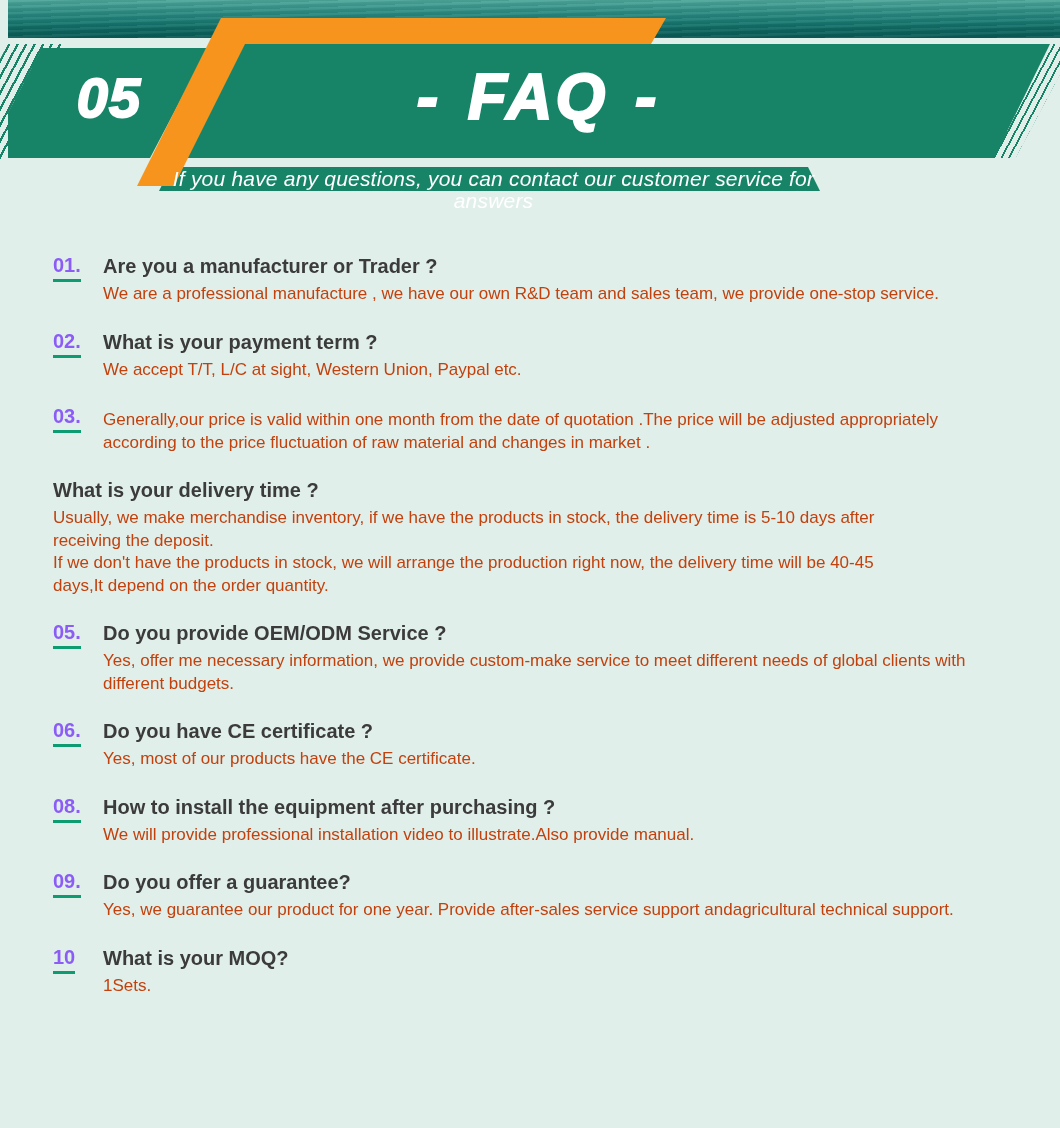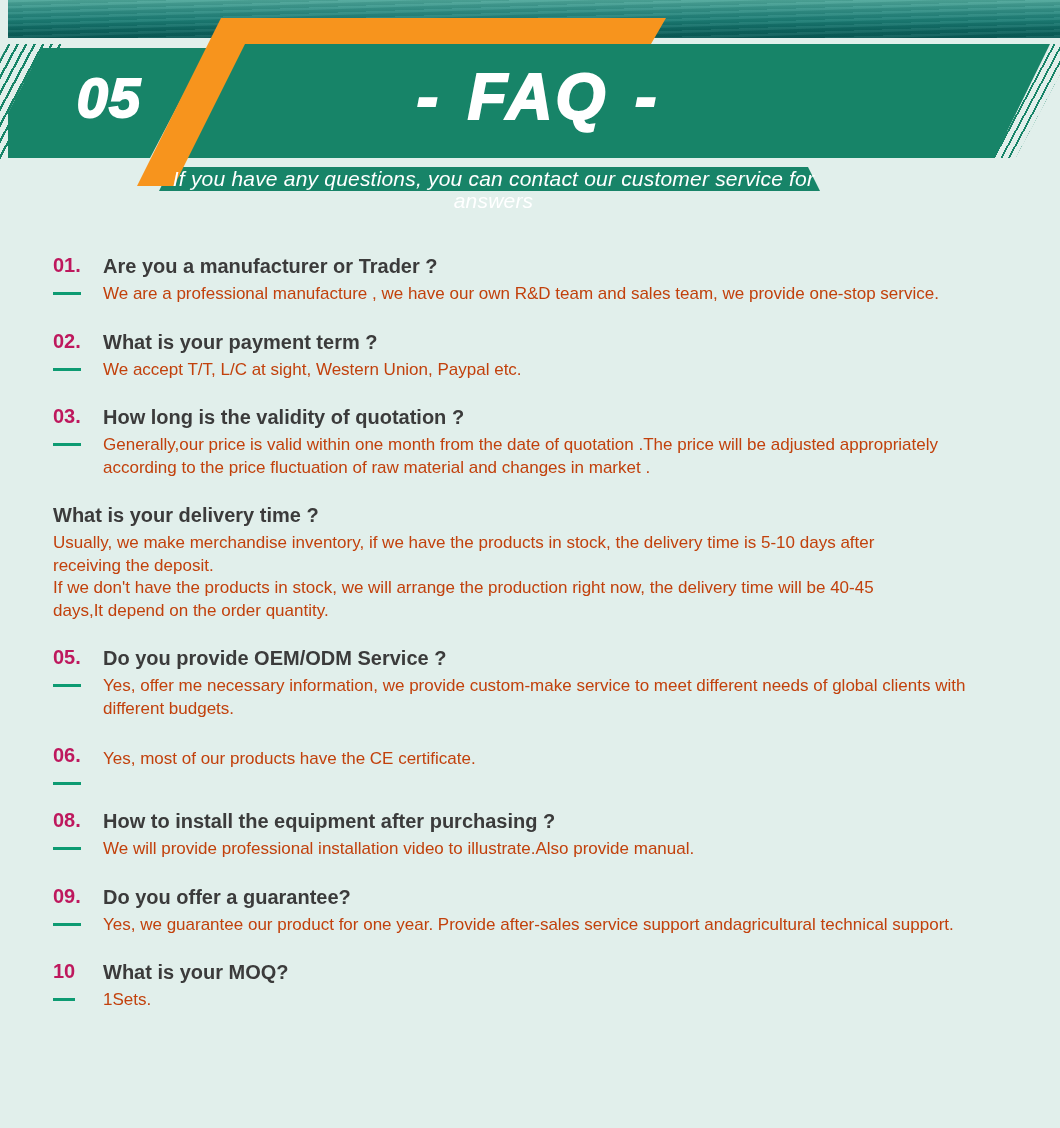--- a/index.html
+++ b/index.html
@@ -34,22 +34,22 @@
   .faq-title{position:absolute;left:0;top:60px;width:1060px;z-index:4;
     text-align:center;color:#fff;font-style:italic;font-weight:bold;font-size:64px;line-height:74px;
     -webkit-text-stroke:2.2px #fff;letter-spacing:3px;word-spacing:6px;}
   .sub-text{position:absolute;left:163px;top:168px;width:645px;z-index:4;
     text-align:center;color:#fff;font-style:italic;font-size:21px;line-height:22px;letter-spacing:0.2px;}
 
   
   #faq-list{position:absolute;left:0;top:192px;width:1060px;padding:62px 50px 0 53px;box-sizing:border-box;}
   .faq-item{display:flex;margin-bottom:24px;}
   .num-col{flex:none;width:50px;}
-  .num{display:inline-block;font-size:20px;line-height:23px;font-weight:bold;color:#be185d;
-    border-bottom:3px solid #0d9b72;padding-bottom:15px;}
+  .num{display:inline-block;font-size:20px;line-height:23px;font-weight:bold;color:#8b5cf6;
+    border-bottom:3px solid #0d9b72;padding-bottom:2px;}
   .qa{flex:1;min-width:0;}
   .question{margin:0;font-size:20px;line-height:25px;font-weight:bold;color:#3b3b3b;}
   .answer{margin:4px 0 0 0;font-size:17px;line-height:22.5px;color:#c2410c;white-space:pre-line;max-width:912px;}
 </style>
 </head>
 <body>
 
 <div id="canvas">
 
   <div id="header">
@@ -86,21 +86,20 @@
       <div class="num-col"><span class="num">02.</span></div>
       <div class="qa">
           <h3 class="question">What is your payment term ?</h3>
       <p class="answer">We accept T/T, L/C at sight, Western Union, Paypal etc.</p>
         </div>
     </div>
 
     <div class="faq-item">
       <div class="num-col"><span class="num">03.</span></div>
       <div class="qa">
-          <h3 class="question">How long is the validity of quotation ?</h3>
       <p class="answer">Generally,our price is valid within one month from the date of quotation .The price will be adjusted appropriately
 according to the price fluctuation of raw material and changes in market .</p>
         </div>
     </div>
 
     <div class="faq-item">
       <div class="qa">
           <h3 class="question">What is your delivery time ?</h3>
       <p class="answer">Usually, we make merchandise inventory, if we have the products in stock, the delivery time is 5-10 days after
 receiving the deposit.
@@ -114,20 +113,21 @@
       <div class="qa">
           <h3 class="question">Do you provide OEM/ODM Service ?</h3>
       <p class="answer">Yes, offer me necessary information, we provide custom-make service to meet different needs of global clients with
 different budgets.</p>
         </div>
     </div>
 
     <div class="faq-item">
       <div class="num-col"><span class="num">06.</span></div>
       <div class="qa">
+          <h3 class="question">Do you have CE certificate ?</h3>
       <p class="answer">Yes, most of our products have the CE certificate.</p>
         </div>
     </div>
 
 
     <div class="faq-item">
       <div class="num-col"><span class="num">08.</span></div>
       <div class="qa">
           <h3 class="question">How to install the equipment after purchasing ?</h3>
       <p class="answer">We will provide professional installation video to illustrate.Also provide manual.</p>

